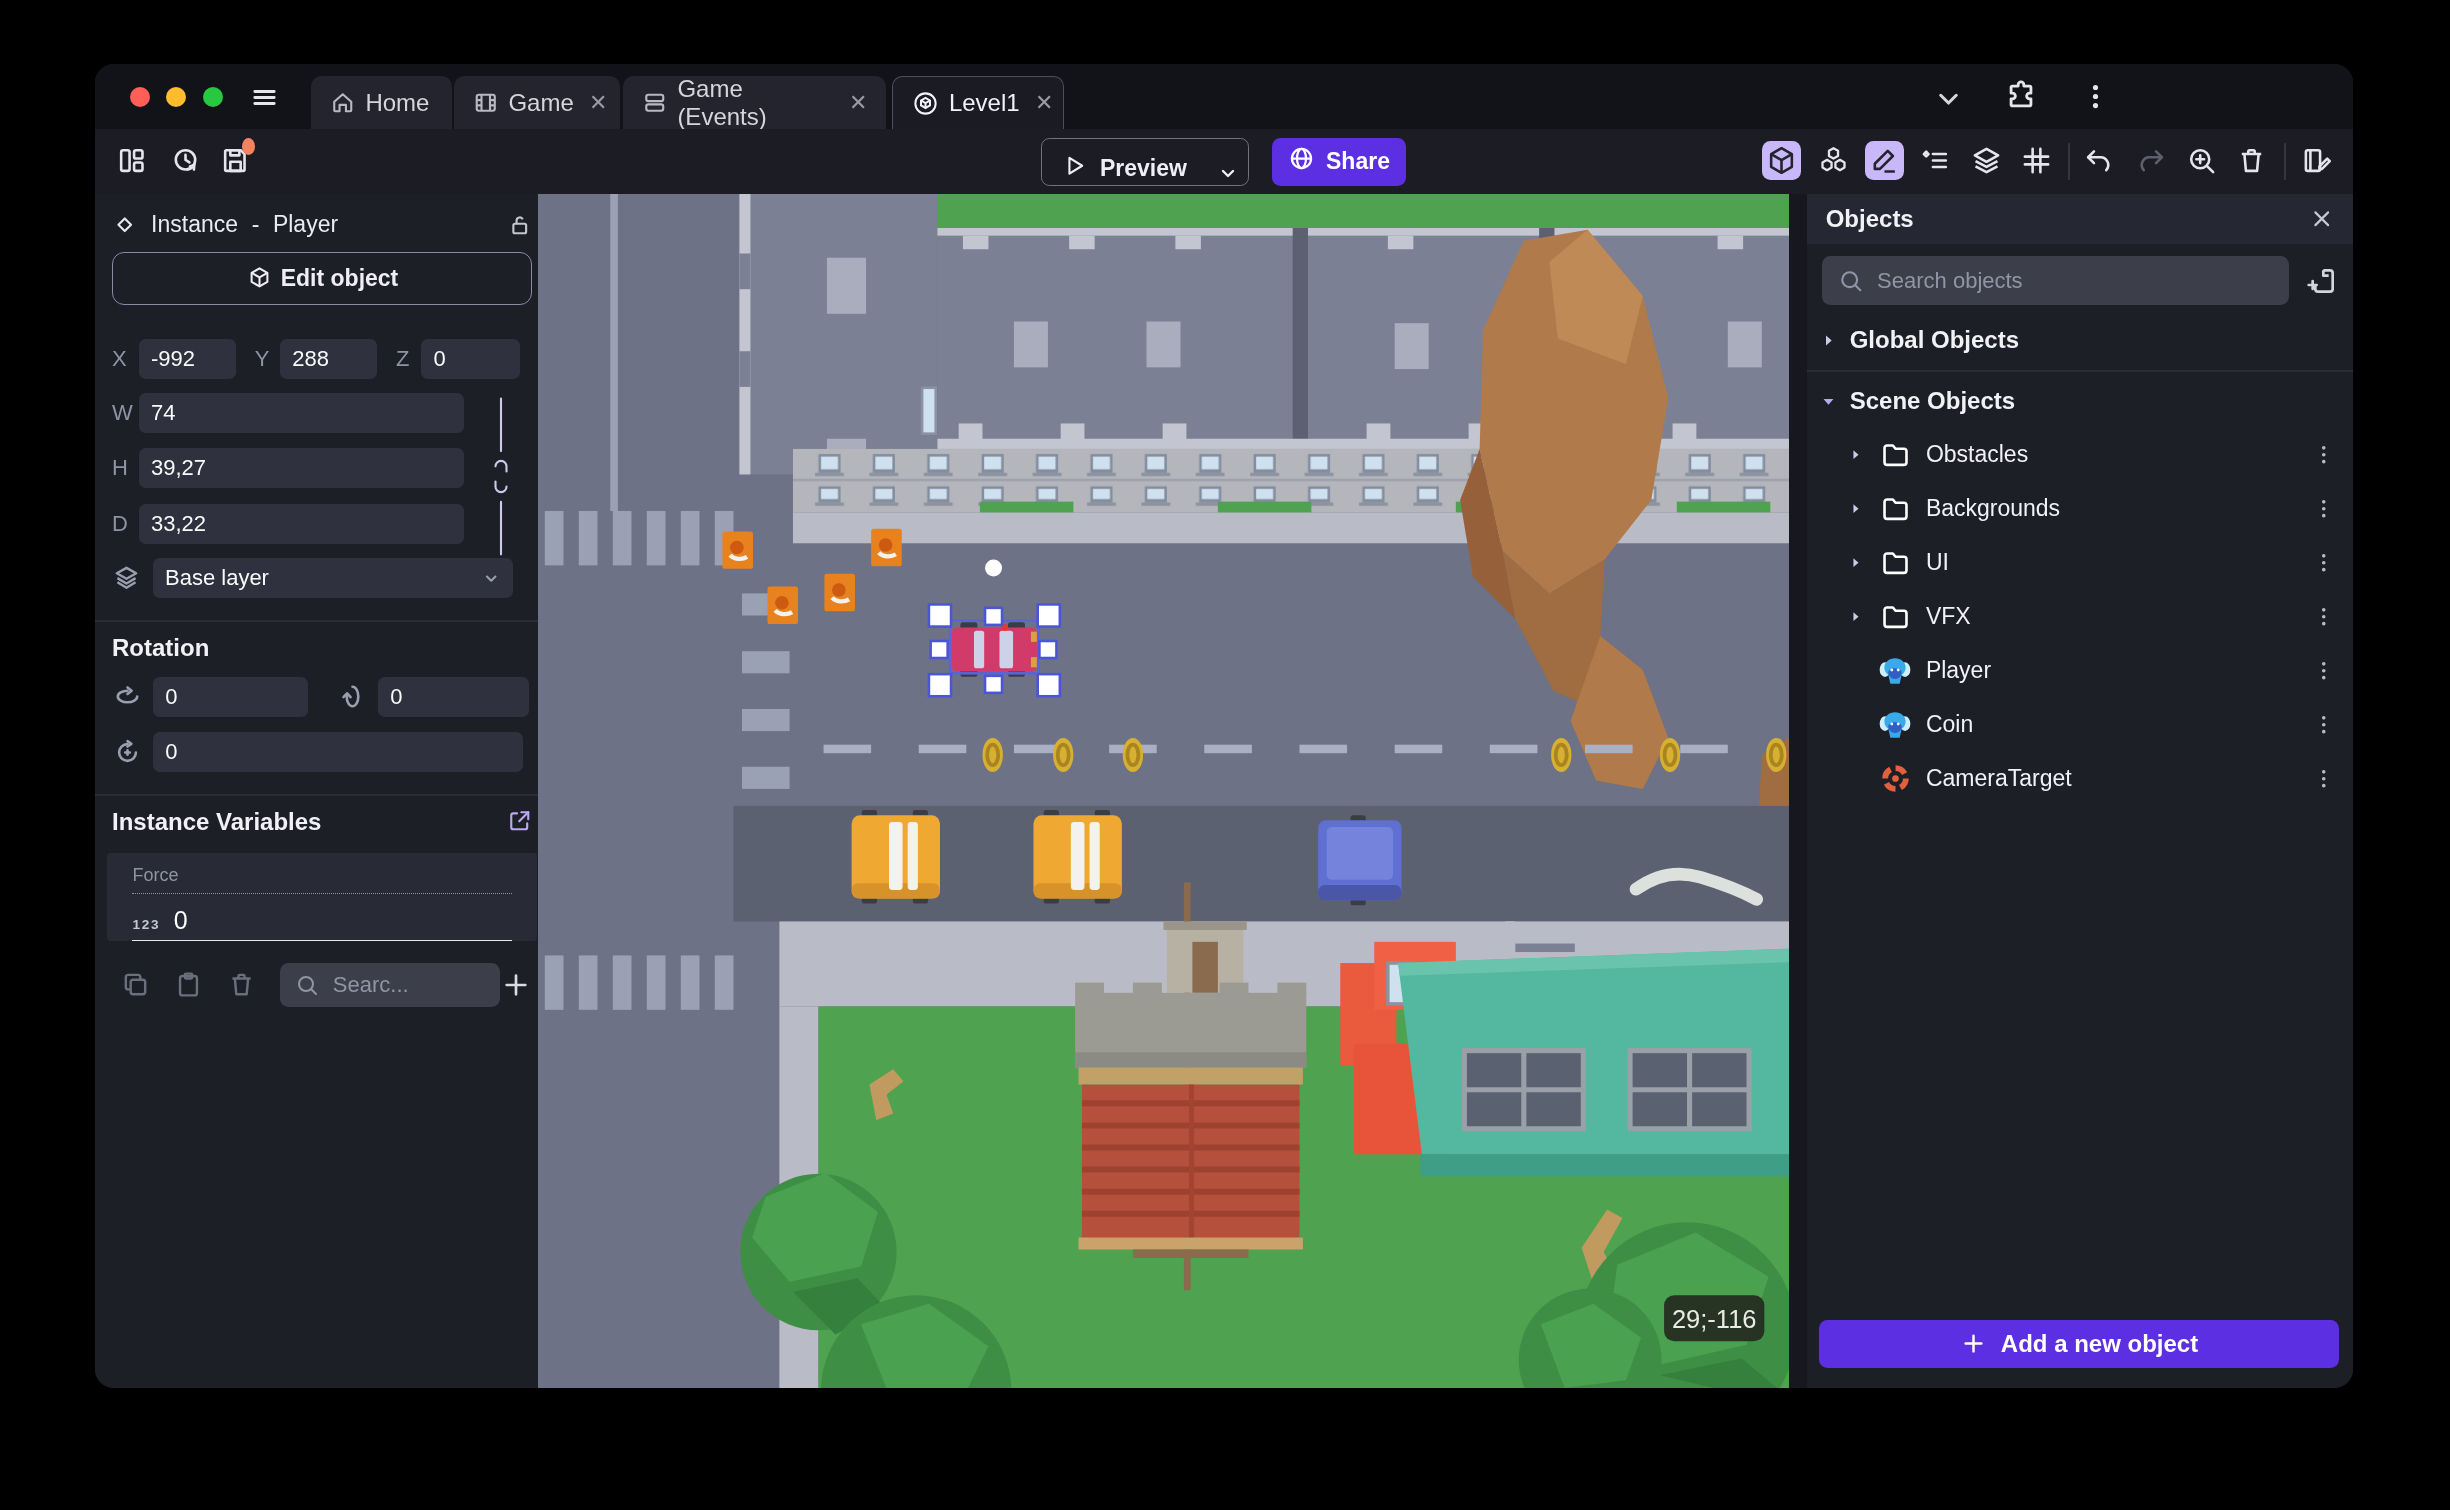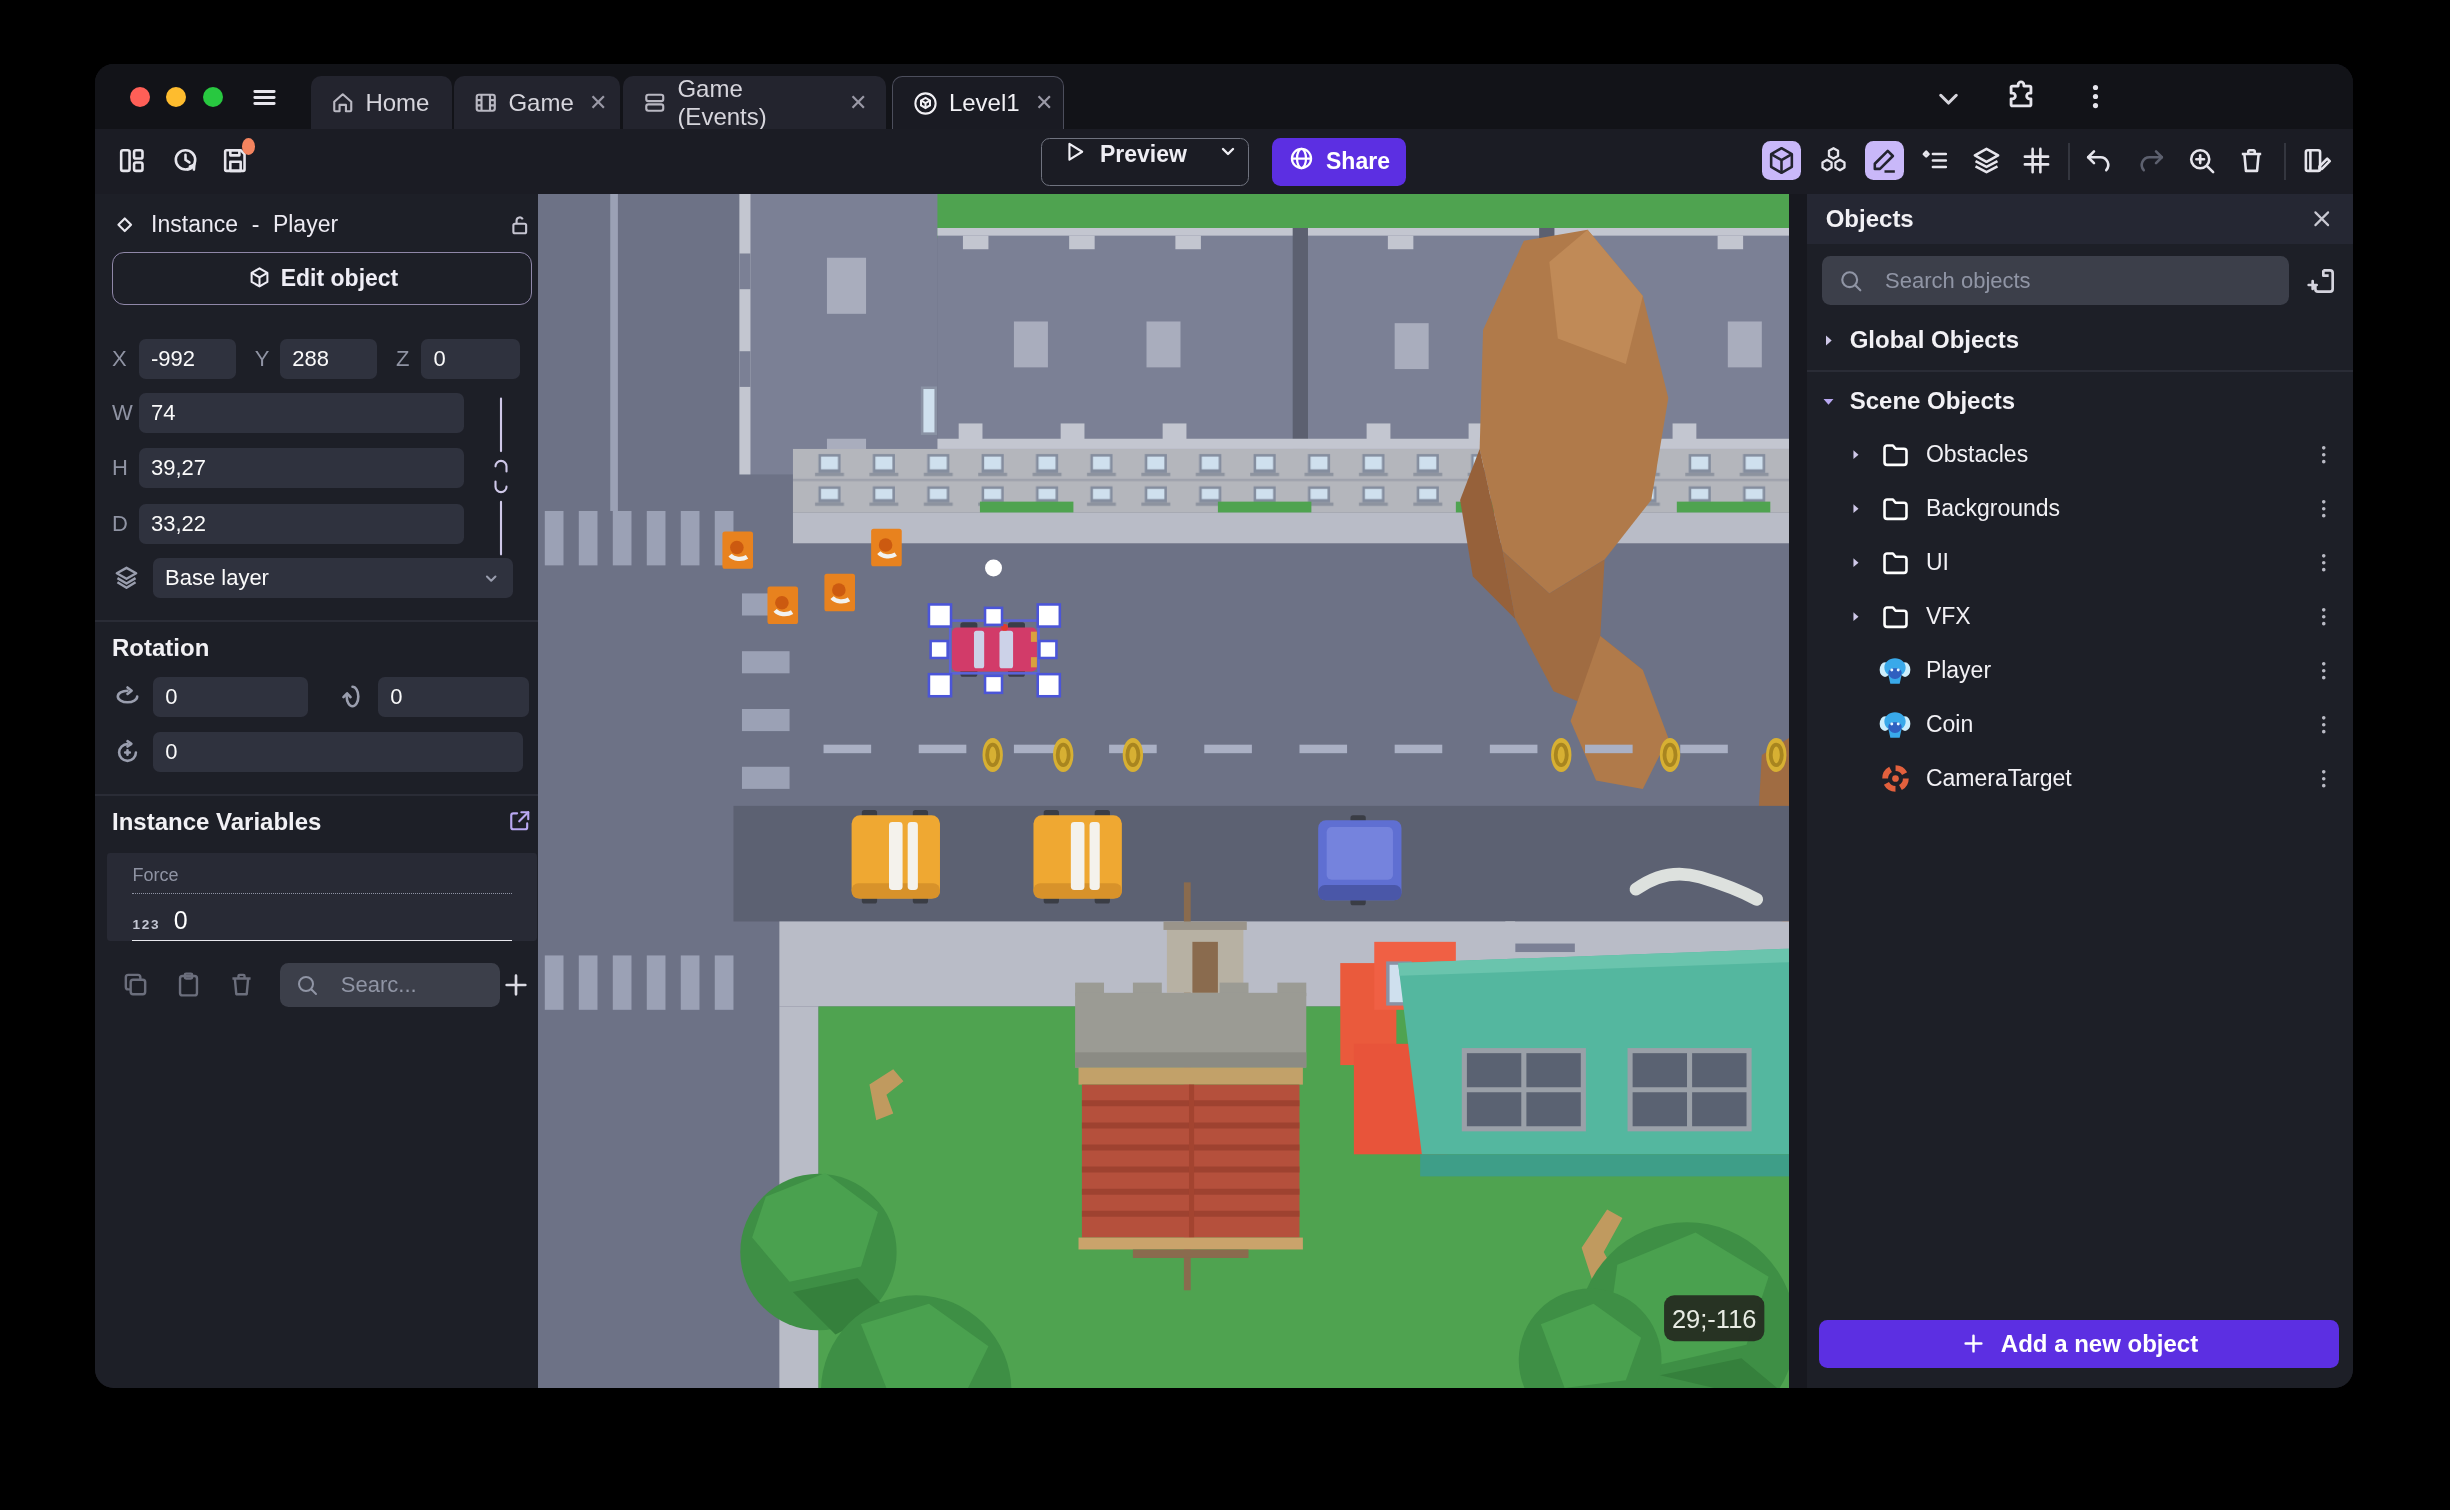--- a/index.html
+++ b/index.html
@@ -18,21 +18,21 @@
   .tab .tclose{color:#9a99a6;font-size:22px;margin-left:5.1px;}
   .tab.active{background:#1a1b23;border:1.7px solid #4c4e5c;border-bottom:none;color:#f2f1f5;}
   
   .toolbar{position:absolute;left:0;top:65px;width:100%;height:65px;background:#1b1c24;}
   .tbtn{position:absolute;top:12px;width:39px;height:39px;border-radius:8.5px;display:flex;
     align-items:center;justify-content:center;color:#e6e5ec;}
   .tbtn.active{background:#c9b8f9;color:#23242e;}
   .tbtn.disabled{color:#5d606e;}
   .tsep{position:absolute;top:13.6px;width:1.7px;height:37px;background:#34363f;}
   .previewbtn{position:absolute;left:946px;top:8.5px;height:48px;border:1.7px solid #70737f;border-radius:8.5px;
-    display:flex;align-items:flex-start;color:#efeef4;box-sizing:border-box;}
+    display:flex;align-items:flex-end;color:#efeef4;box-sizing:border-box;}
   .previewbtn .pmain{display:flex;align-items:center;gap:12px;padding:0 20.4px;font-weight:bold;font-size:23px;}
   .previewbtn .pdiv{width:1.7px;background:#70737f;}
   .previewbtn .pchev{display:flex;align-items:center;justify-content:center;width:39px;}
   .sharebtn{position:absolute;left:1177px;top:8.5px;width:134px;height:48px;background:#5c2fe2;border-radius:8.5px;
     display:flex;align-items:center;justify-content:center;gap:11px;color:#fff;font-weight:bold;font-size:23px;}
   .savedot{position:absolute;left:25.5px;top:-3.4px;width:13.6px;height:17px;border-radius:50%;background:#f4845f;}
   
   .panel{position:absolute;top:130px;height:1194px;background:#1d1f27;}
   .phead{height:50px;background:#252733;display:flex;align-items:center;justify-content:space-between;
     padding:0 18.7px;font-size:24px;font-weight:bold;color:#f2f1f5;}
@@ -49,21 +49,21 @@
     padding:0 12px;box-sizing:border-box;font-family:"Liberation Sans",sans-serif;outline:none;}
   .divider{height:1.7px;background:#2a2c36;margin:22px -17px 0;}
   .sechead{margin-top:12px;font-size:24px;font-weight:bold;color:#f2f1f5;display:flex;justify-content:space-between;align-items:flex-start;}
   .varcard{margin:17px -5.1px 0;background:#282a35;border-radius:3.4px;padding:12px 25.5px 0;}
   .varname{color:#8f93a3;font-size:18px;padding-bottom:6.8px;border-bottom:1.7px dotted #8f93a3;}
   .varval{display:flex;align-items:baseline;gap:13.6px;padding:12px 0 5.1px;border-bottom:1.7px solid #e8e8ee;margin-bottom:12px;}
   .vtype{font-size:13.6px;font-weight:bold;letter-spacing:1.7px;color:#c4c7d4;}
   .vnum{font-size:25px;color:#fff;}
   .varfoot{display:flex;align-items:center;margin-top:22px;gap:0;}
   .ghosticon{color:#6b6e7c;display:flex;}
-  .searchpill{display:flex;align-items:center;gap:20px;background:#3c3f4a;border-radius:8.5px;height:44px;padding:0 15.3px;color:#9095a5;}
+  .searchpill{display:flex;align-items:center;gap:12px;background:#3c3f4a;border-radius:8.5px;height:44px;padding:0 15.3px;color:#9095a5;}
   .searchpill input{background:transparent;border:none;outline:none;color:#c8ccd8;font-size:22px;width:100%;
     font-family:"Liberation Sans",sans-serif;}
   .searchpill input::placeholder{color:#9095a5;}
   
   .osearchrow{display:flex;align-items:center;gap:17px;padding:12px 15.3px 8.5px;}
   .osearch{flex:1;height:49px;}
   .grow{display:flex;align-items:center;height:53px;padding:0 12px;gap:12px;font-size:24px;font-weight:bold;color:#f2f1f5;}
   .caret{color:#cfc8e8;display:flex;width:18.7px;justify-content:center;}
   .objrow{display:flex;align-items:center;height:54px;padding-left:39px;padding-right:17px;gap:13.6px;font-size:23px;color:#f2f1f5;}
   .objrow .oicon{display:flex;width:34px;justify-content:center;color:#fff;}

